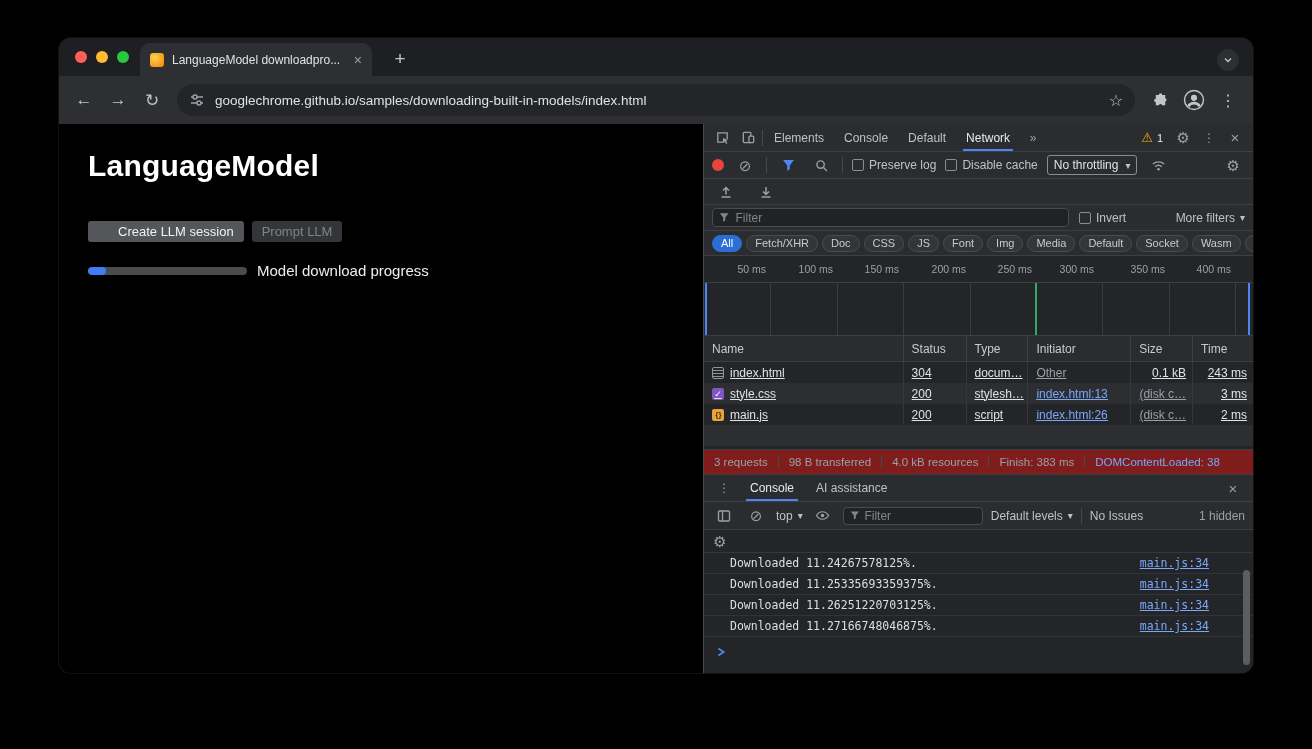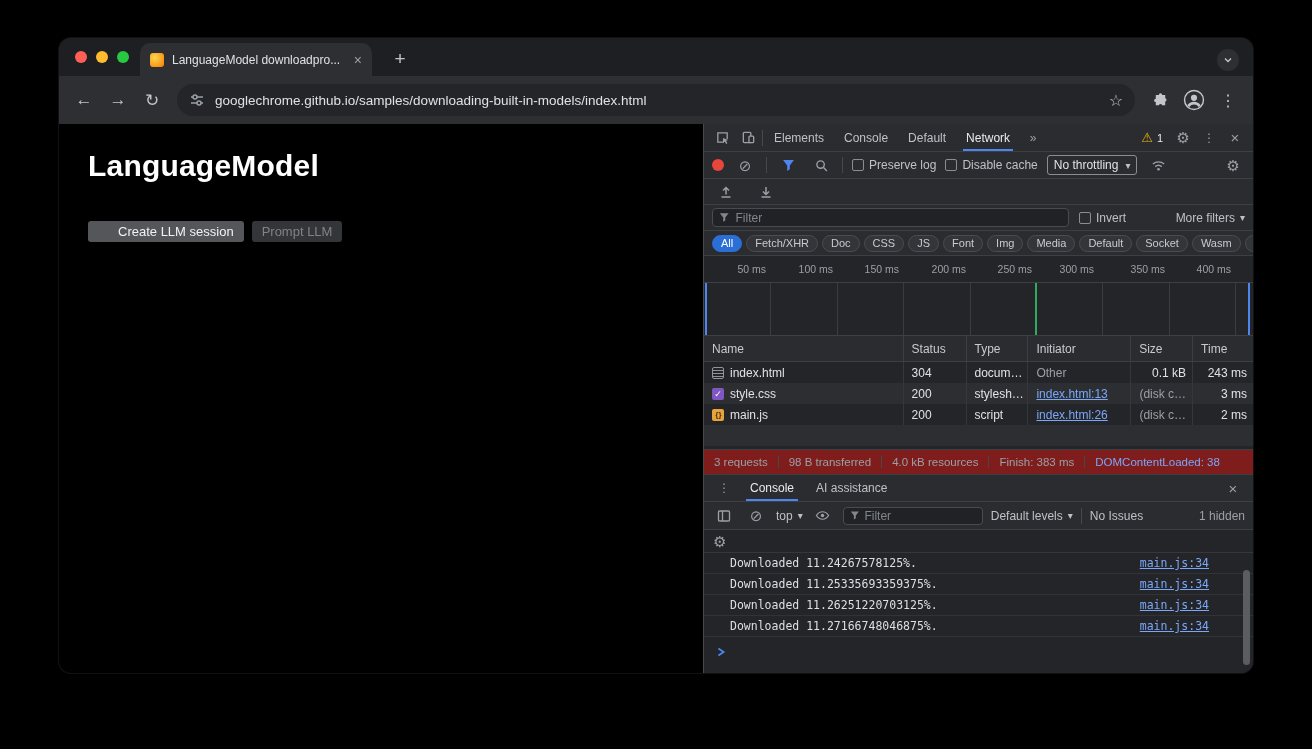--- a/index.html
+++ b/index.html
@@ -109,21 +109,21 @@
   .m-blue { background: var(--accent-blue, #4e86f0); }
   .m-green { background: var(--marker-green, #2faa5e); }
   
   .dt-thead { height: 26px; background: #2b2c2f; border-bottom: 1px solid #3c3f43; display: flex;
     align-items: stretch; color: #c7cacf; flex: none; }
   .hcell { display: flex; align-items: center; padding-left: 8px; border-right: 1px solid #3c3f43;
     overflow: hidden; white-space: nowrap; }
   .dt-row { height: 21px; display: flex; align-items: stretch; flex: none; }
   .r-dark { background: #242528; } .r-light { background: #2c2e32; }
   .cell { display: flex; align-items: center; padding-left: 8px; border-right: 1px solid #35373b;
-    overflow: hidden; white-space: nowrap; color: #dfe2e6; }
+    overflow: hidden; white-space: nowrap; color: #dfe2e6; text-decoration: underline; }
   .c-name { width: 200px; } .c-status { width: 63px; } .c-type { width: 62px; }
   .c-init { width: 103px; } .c-size { width: 62px; } .c-time { width: 60px; border-right: none; }
   .num { justify-content: flex-end; padding-right: 6px; }
   .dim { color: #9aa0a6; }
   .link { color: var(--link-blue, #7aa7f8); text-decoration: underline; }
   .fico { width: 12px; height: 12px; border-radius: 2px; margin-right: 6px; flex: none;
     display: flex; align-items: center; justify-content: center; }
   .fico-doc { border: 1px solid #8f939a;
     background: linear-gradient(transparent 2px, #8f939a 2px, #8f939a 3px, transparent 3px,
       transparent 5px, #8f939a 5px, #8f939a 6px, transparent 6px, transparent 8px, #8f939a 8px, #8f939a 9px, transparent 9px); }
@@ -221,20 +221,26 @@
     <span class="tb-icon menu-dots">⋮</span>
   </div>
 
   <div class="content">
 
     <div class="page">
       <h1>LanguageModel</h1>
       <div class="btn-row">
         <button class="btn enabled">Create LLM session</button>
         <button class="btn disabled">Prompt LLM</button>
+      </div>
+      <div class="progress-row">
+        <div class="progress">
+          <div class="progress-fill" style="width: 11.27%;"></div>
+        </div>
+        <span class="progress-label">Model download progress</span>
       </div>
     </div>
 
     <div class="devtools">
 
       <div class="bar dt-tabbar">
         <span class="ibtn">
           <svg width="15" height="15" viewBox="0 0 16 16" fill="none" stroke="currentColor" stroke-width="1.4">
               <path d="M9.5 13H3V3h10v6.5"></path>
               <path d="M8.5 8.5l5.6 2.1-2.4.9 1.5 2.6-1.3.7-1.5-2.6-1.9 1.7z" fill="currentColor" stroke="none"></path>

